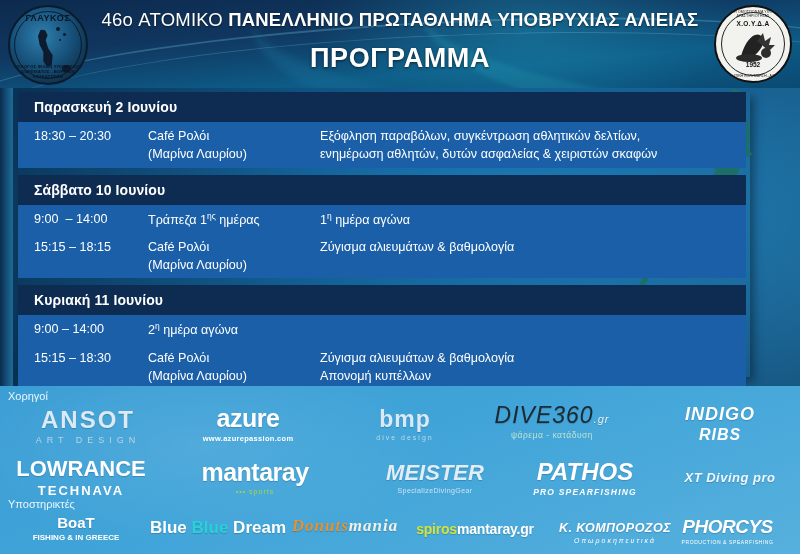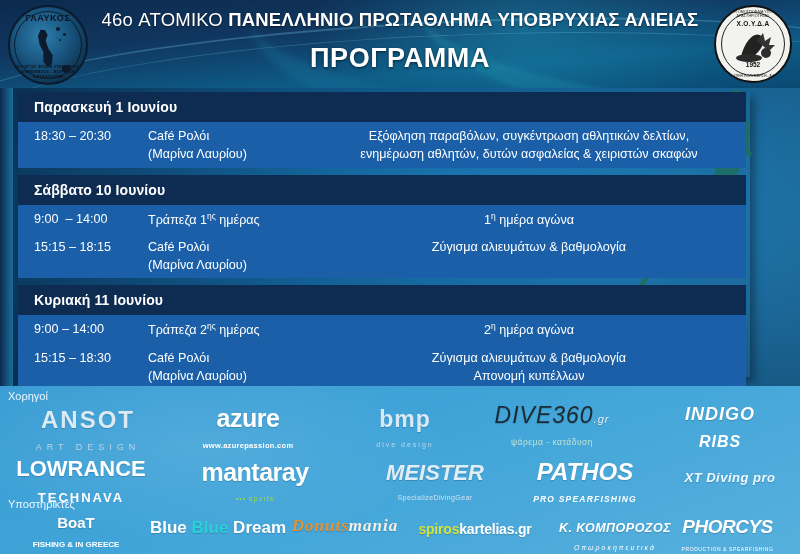--- a/index.html
+++ b/index.html
@@ -186,21 +186,21 @@
   .day-body { background: #1a5fa8; }
   .row {
     display: flex;
     color: #ffffff;
     font-size: 12.6px;
     padding: 5px 0 4px 0;
     line-height: 1.45;
   }
   .row .c-time { width: 130px; padding-left: 16px; white-space: pre; }
   .row .c-place { width: 172px; }
-  .row .c-desc { flex: 1; padding-right: 8px; text-align: center; }
+  .row .c-desc { flex: 1; padding-right: 8px; }
   .row .sub { display: block; }
   .gapline { height: 7px; background: transparent; }
   sup { font-size: 8.5px; vertical-align: super; }
 
   
   .sponsor-area {
     position: absolute; left: 0; top: 386px;
     width: 800px; height: 168px;
     background: linear-gradient(160deg, #3a9dd4 0%, #3fa3d8 40%, #56b0dd 100%);
     overflow: hidden;
@@ -211,21 +211,21 @@
   }
   .sec-label {
     position: absolute; color: #eaf6ff; font-size: 11px;
   }
   .sp { position: absolute; text-align: center; color: #ffffff; }
   .sp .main {
     font-weight: 700; letter-spacing: 1px; font-style: italic;
     text-shadow: 0 1px 1px rgba(0,0,0,.18);
   }
   .sp .sub {
-    font-size: 7px; letter-spacing: 2px; display: block; margin-top: 8px;
+    font-size: 7px; letter-spacing: 2px; display: block; margin-top: 1px;
   }
 
   
   .ansot .main { font-size: 24px; font-style: normal; letter-spacing: 2px; color: #dceaf4; }
   .ansot .sub  { font-size: 9px; letter-spacing: 5px; color: #b9d4e6; }
   .azure .main { font-size: 25px; font-style: normal; letter-spacing: -0.5px; }
   .azure .sub  { font-size: 7.5px; letter-spacing: .3px; font-weight: 700; }
   .bmp .main   { font-size: 23px; font-style: normal; letter-spacing: 1px; color: #d9eaf6; }
   .bmp .sub    { font-size: 7px; letter-spacing: 2px; color: #bcd9ea; }
   .dive360 .main { font-size: 23px; font-style: italic; font-weight: 400; margin-top: 24px; }
@@ -314,21 +314,21 @@
         <path d="M66 156 L8 252 l4 3 L70 159 z"></path>
         <path d="M137 22 l6 -4 l4 8 l-6 4 z"></path>
         <path d="M122 44 c14 4 26 14 30 27 l-6 2 c-4 -11 -14 -19 -26 -23 z"></path>
         <path d="M104 96 c-10 8 -22 14 -34 17 l2 7 c13 -3 26 -10 36 -19 z"></path>
       </g>
     </svg>
 
     <div class="sched-shadow"></div>
     <div class="sched">
 
-      <div class="day-head">Παρασκευή 1 Ιουνίου</div>
+      <div class="day-head">Παρασκευή 2 Ιουνίου</div>
       <div class="day-body">
         <div class="row">
           <div class="c-time">18:30 – 20:30</div>
           <div class="c-place">
             <span class="sub">Café Ρολόι</span>
             <span class="sub">(Μαρίνα Λαυρίου)</span>
           </div>
           <div class="c-desc">
             <span class="sub">Εξόφληση παραβόλων, συγκέντρωση αθλητικών δελτίων,</span>
             <span class="sub">ενημέρωση αθλητών, δυτών ασφαλείας &amp; χειριστών σκαφών</span>
@@ -360,23 +360,20 @@
           </div>
         </div>
       </div>
 
       <div class="gapline"></div>
 
       <div class="day-head">Κυριακή 11 Ιουνίου</div>
       <div class="day-body">
         <div class="row">
           <div class="c-time">9:00 – 14:00</div>
-          <div class="c-place">
-            <span>Τράπεζα 2</span><sup>ης</sup><span> ημέρας</span>
-          </div>
           <div class="c-desc">
             <span>2</span><sup>η</sup><span> ημέρα αγώνα</span>
           </div>
         </div>
         <div class="row">
           <div class="c-time">15:15 – 18:30</div>
           <div class="c-place">
             <span class="sub">Café Ρολόι</span>
             <span class="sub">(Μαρίνα Λαυρίου)</span>
           </div>
@@ -442,21 +439,21 @@
       <span class="main">BoaT</span>
       <span class="sub">FISHING &amp; IN GREECE</span>
     </div>
     <div class="sp dbd" style="left:148px;top:132px;width:140px;">
       <span class="main"><span>Blue </span><span class="blue">Blue</span><span> Dream</span></span>
     </div>
     <div class="sp donuts" style="left:280px;top:130px;width:130px;">
       <span class="main"><span>Donuts</span><span class="m2">mania</span></span>
     </div>
     <div class="sp spiros" style="left:400px;top:134px;width:150px;">
-      <span class="main"><span class="y">spiros</span><span>kartelias.gr</span></span>
+      <span class="main"><span class="y">spiros</span><span>mantaray.gr</span></span>
     </div>
     <div class="sp kompo" style="left:540px;top:132px;width:150px;">
       <span class="main">Κ. ΚΟΜΠΟΡΟΖΟΣ</span>
       <span class="sub">Οπωροκηπευτικά</span>
     </div>
     <div class="sp phorcys" style="left:660px;top:130px;width:135px;">
       <span class="main">PHORCYS</span>
       <span class="sub">PRODUCTION &amp; SPEARFISHING</span>
     </div>
   </div>

